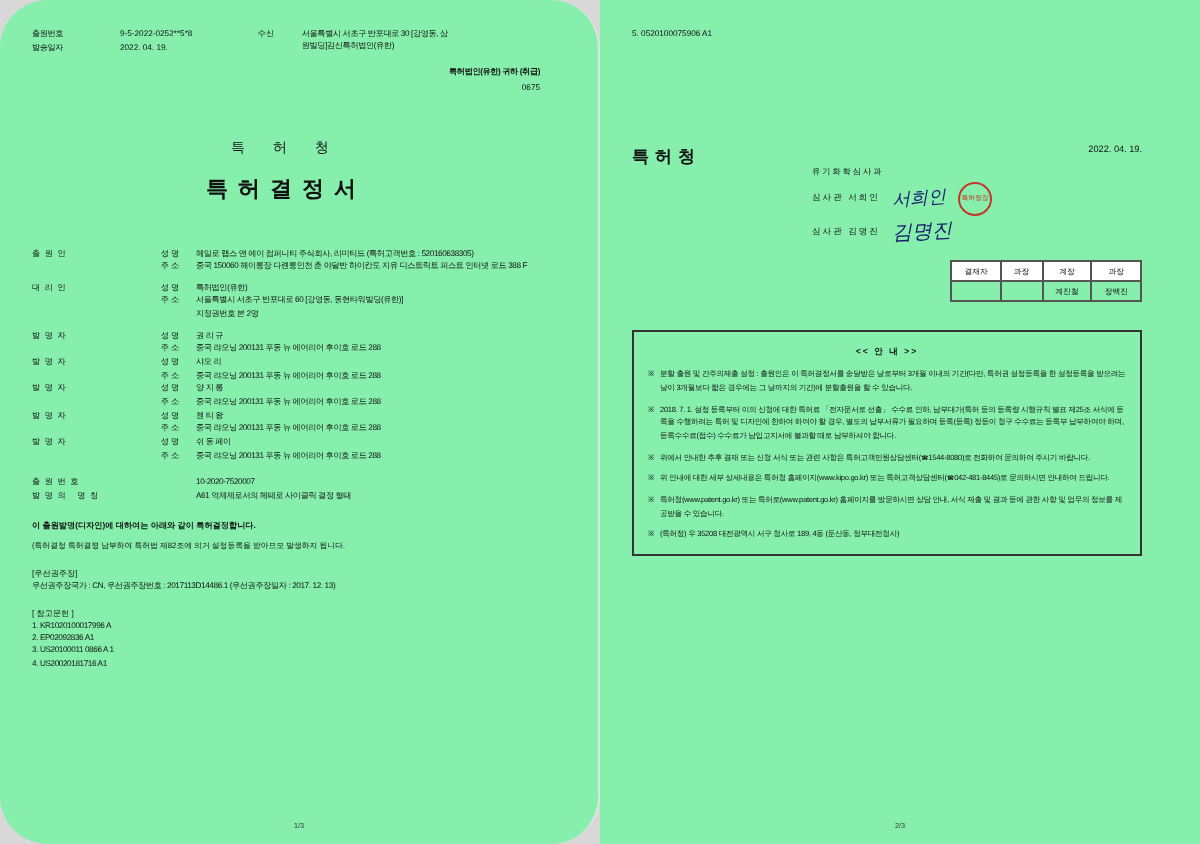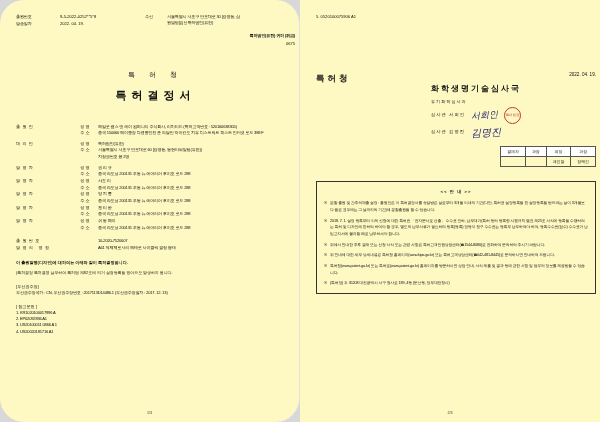--- a/index.html
+++ b/index.html
@@ -9,24 +9,24 @@
     font-family:"Liberation Sans",sans-serif;
     overflow:hidden;
   }
   .sheet{
     position:absolute;top:0;left:0;
     width:600px;height:422px;
     display:flex;
   }
   .page{
     position:relative;
-    background:#fef9c3;
+    background:#86efac;
     width:300px;height:422px;
     box-sizing:border-box;
-    padding:14px 4px 10px 16px;
+    padding:14px 29px 10px 16px;
     font-size:4.1px;
     color:#111;
     line-height:1.5;
   }
   .page.left{border-right:1px solid #e2e2e2;border-radius:24px;}
   .page.right{}
 
   
   .hdr{display:flex;justify-content:space-between;align-items:flex-start;}
   .hdr-left{width:120px;}
@@ -253,21 +253,20 @@
   </div>
 
   <div class="page right">
 
     <div class="rp-top">5. 0520100075906 A1</div>
 
     <div class="office-row">
       <div class="office-name">특허청</div>
       <div class="office-right">
         <div class="office-date">2022. 04. 19.</div>
-        <div class="dept" style="font-size:8px;font-weight:bold;letter-spacing:2px;text-align:left;">화학생명기술심사국</div>
         <div class="dept" style="text-align:left;margin-top:4px;">유기화학심사과</div>
 
         <div class="exam-line" style="justify-content:flex-start;margin-top:2px;">
           <div class="exam-lbl">심사관 서희인</div>
           <div class="sign">서희인</div>
           <div class="stamp">특허청장</div>
         </div>
 
         <div class="exam-line" style="justify-content:flex-start;margin-top:1px;">
           <div class="exam-lbl">심사관 김명진</div>

